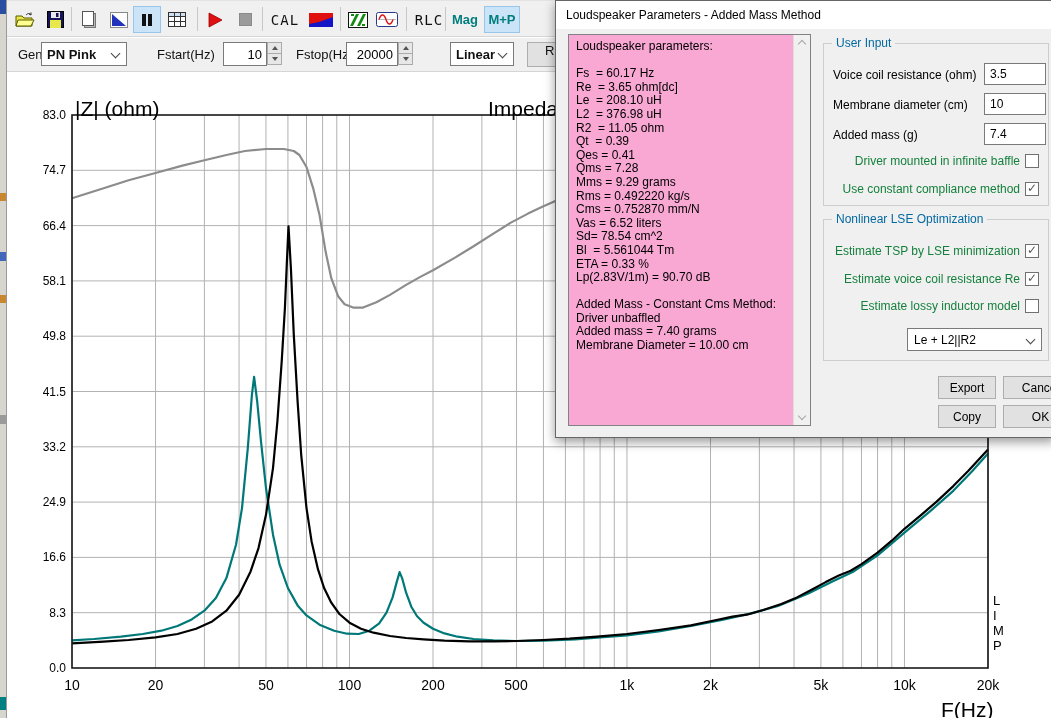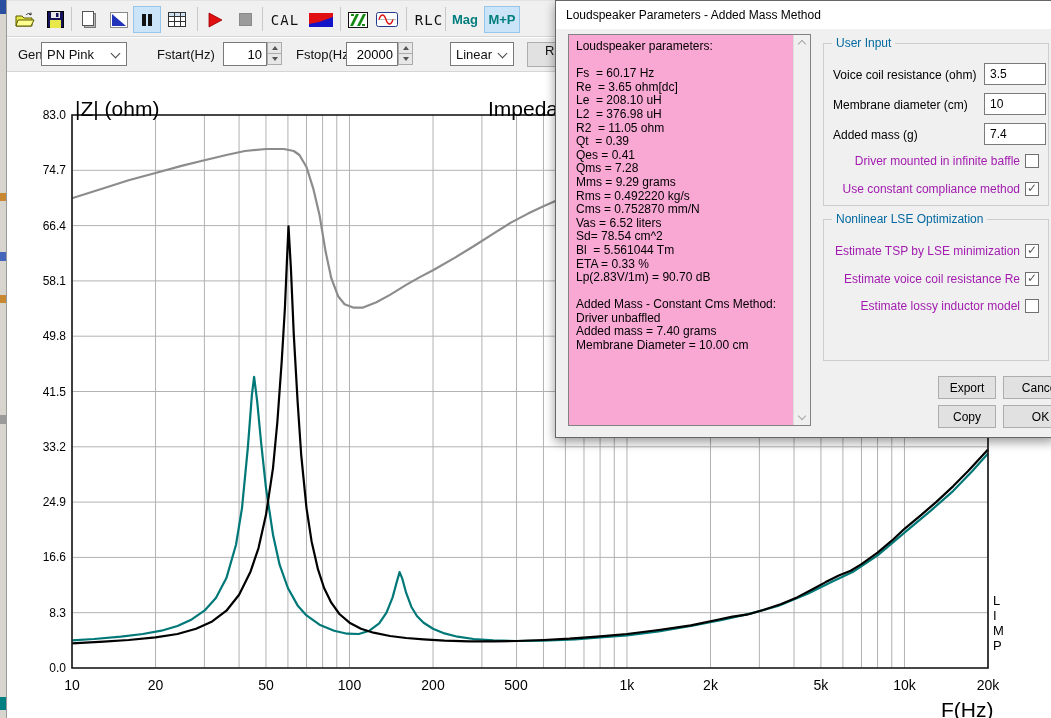--- a/index.html
+++ b/index.html
@@ -21,21 +21,21 @@
      justify-content:center; border:1px solid transparent; }
   .tbtn.active { background:#cce4f7; border:1px solid #98c6ea; }
   .tsep { position:absolute; top:6px; width:1px; height:24px; background:#c8c8c8; }
   .ttext { font-size:14px; letter-spacing:1px; color:#111; font-family:"DejaVu Sans Mono",monospace; }
   .teal-label { font-weight:bold; color:#007d7d; font-size:13px; letter-spacing:0; font-family:"Liberation Sans",sans-serif; }
 
   
   #toolbar-gen { position:absolute; left:0; top:38px; width:1044px; height:34px; background:#f0f0f0;
      border-bottom:1px solid #d5d5d5; font-size:13px; color:#111; }
   .t2label { position:absolute; top:9px; }
-  .combo { position:absolute; top:4px; height:24px; background:#fff; border:1px solid #7a7a7a; }
+  .combo { position:absolute; top:4px; height:24px; background:#fff; border:1px solid #7a7a7a;font-weight:bold; }
   .combo .val { position:absolute; left:5px; top:4px; font-size:13px; }
   .chev { position:absolute; right:7px; top:7px; width:7px; height:7px; border-right:1.5px solid #444;
      border-bottom:1.5px solid #444; transform:rotate(45deg); }
   .numbox { position:absolute; top:4px; height:24px; background:#fff; border:1px solid #7a7a7a;
      font-size:13px; text-align:right; padding-right:4px; font-family:"Liberation Sans",sans-serif; }
   .spin { position:absolute; top:4px; width:15px; height:24px; }
   .spin div { position:absolute; left:0; width:15px; height:12px; background:#e7e7e7; border:1px solid #ababab;
      display:flex; align-items:center; justify-content:center; }
   .spin .up { top:0; } .spin .dn { top:11px; }
   .arr-up { width:0; height:0; border-left:3px solid transparent; border-right:3px solid transparent; border-bottom:4px solid #555; }
@@ -60,21 +60,21 @@
   #params-text { position:absolute; left:7px; top:5px; width:205px; font-size:12px; line-height:13.6px;
      white-space:pre-wrap; color:#000; }
   #params-scroll { position:absolute; right:0; top:0; width:17px; height:100%; background:#f0f0f0; border-left:1px solid #dedede; }
   .sb-chev { position:absolute; left:5px; width:6px; height:6px; border-right:1.4px solid #a6a6a6; border-bottom:1.4px solid #a6a6a6; }
   .group { position:absolute; border:1px solid #cdcdcd; }
   .group .legend { position:absolute; top:-8px; left:8px; background:#f0f0f0; padding:0 4px; font-size:12px; color:#0369a1; }
   .frow-label { position:absolute; font-size:12px; color:#000; }
   .dinput { position:absolute; width:62px; height:22px; background:#fff; border:1px solid #7a7a7a;
      font-size:12px; padding-left:5px; font-family:"Liberation Sans",sans-serif; }
   .cbrow { position:absolute; right:9px; display:flex; align-items:center; gap:5px; }
-  .cbrow .cblabel { font-size:12px; color:#a21caf; }
+  .cbrow .cblabel { font-size:12px; color:#15803d; }
   .cbox { width:14px; height:14px; background:#fff; border:1px solid #707070; position:relative; }
   .cbox .mark { position:absolute; left:1px; top:-2px; font-size:12px; color:#555; }
   .dcombo { position:absolute; background:#fff; border:1px solid #7a7a7a; height:23px; }
   .dbtn { position:absolute; background:#e1e1e1; border:1px solid #adadad; font-size:12px; color:#000;
      display:flex; align-items:center; justify-content:center; text-align:center; }
   #calc-btn { border:2px solid #2a7fd4; line-height:14px; }
 </style>
 </head>
 <body>
 
@@ -364,19 +364,23 @@
     <div class="cbrow" style="top:52px;">
       <span class="cblabel">Estimate voice coil resistance Re</span>
       <span class="cbox">
           <span class="mark">✓</span>
         </span>
     </div>
     <div class="cbrow" style="top:79px;">
       <span class="cblabel">Estimate lossy inductor model</span>
       <span class="cbox"></span>
     </div>
+    <div class="dcombo" style="left:83px;top:108px;width:135px;">
+      <span style="position:absolute;left:6px;top:4px;font-size:12px;">Le + L2||R2</span>
+      <span class="chev"></span>
+    </div>
   </div>
 
   <div class="dbtn" style="left:382px;top:375px;width:58px;height:23px;">Export</div>
   <div class="dbtn" style="left:447px;top:375px;width:75px;height:23px;">Cancel</div>
   <div class="dbtn" style="left:382px;top:404px;width:58px;height:23px;">Copy</div>
   <div class="dbtn" style="left:447px;top:404px;width:75px;height:23px;">OK</div>
 </div>
 
 </body></html>

